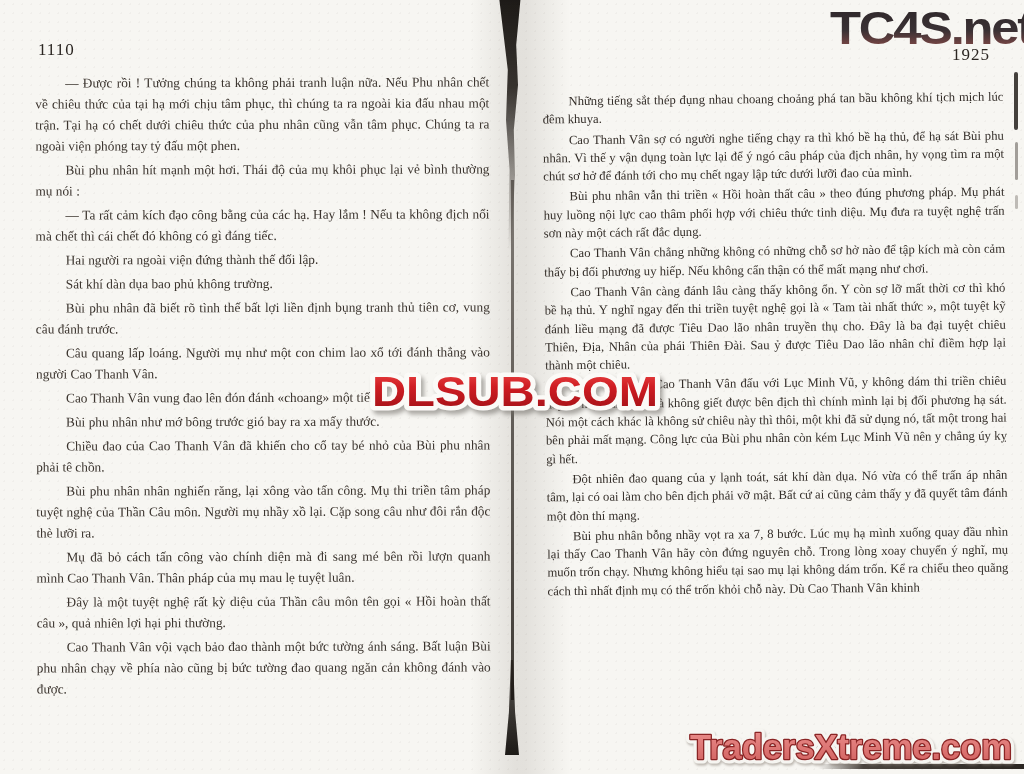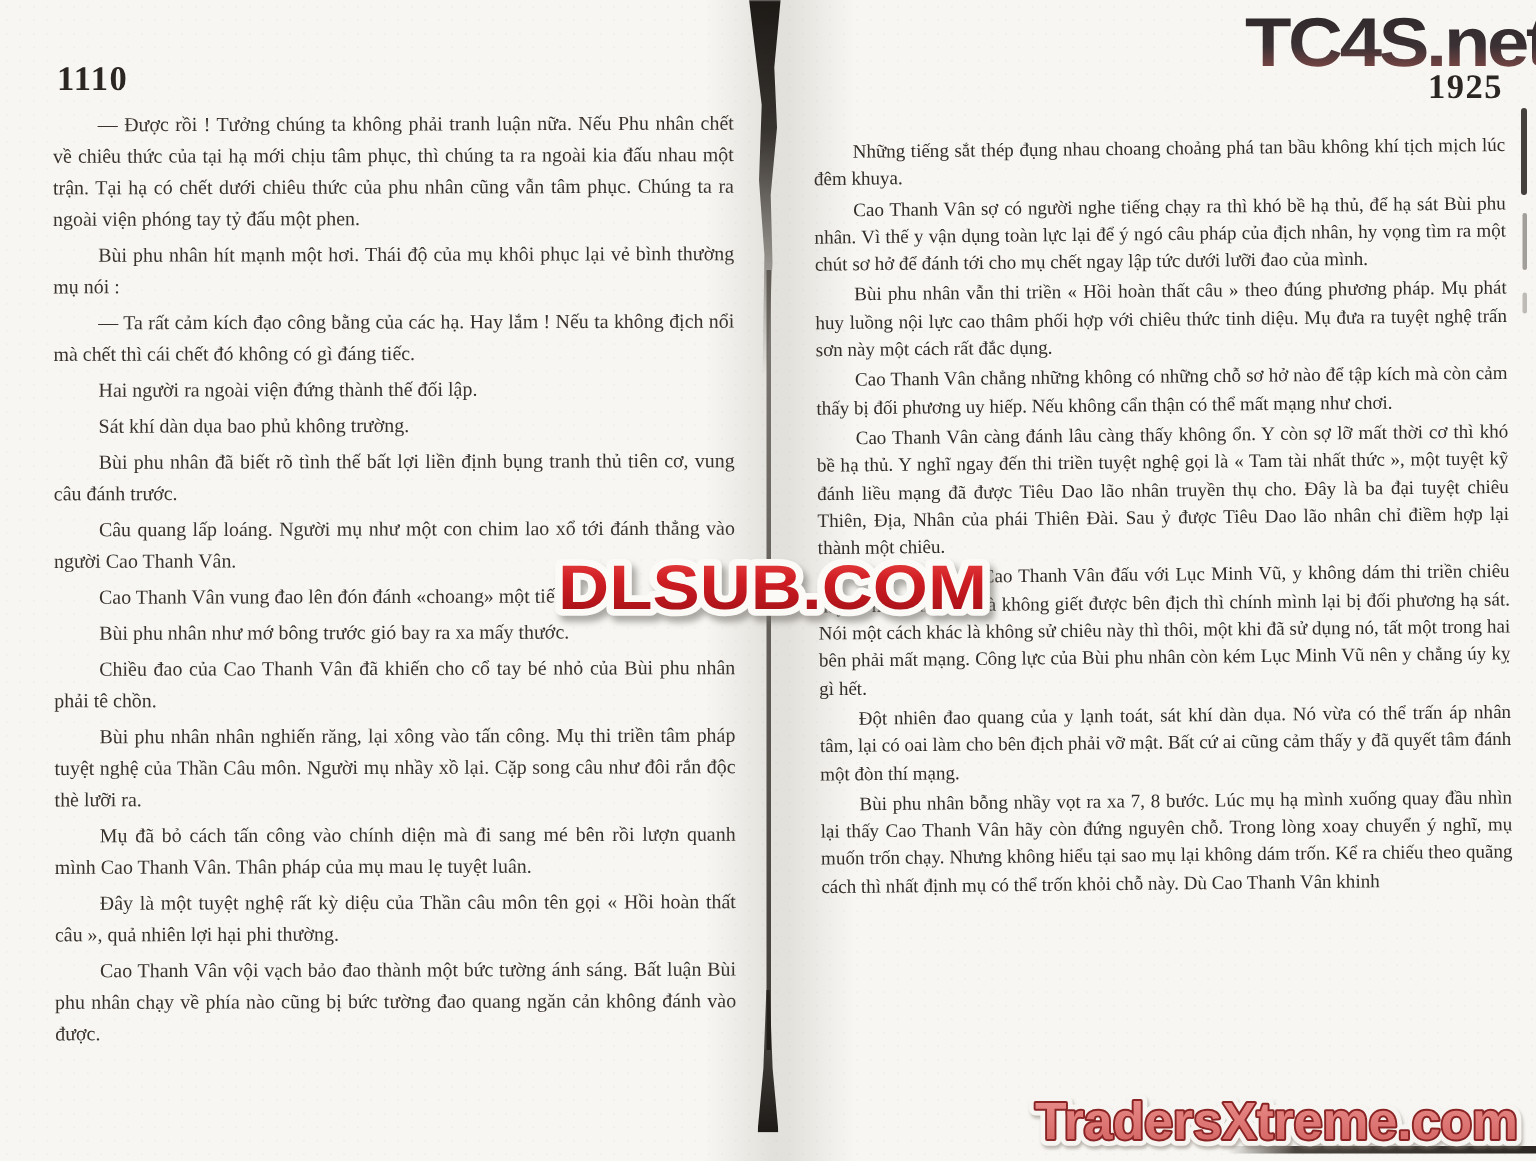--- a/index.html
+++ b/index.html
@@ -10,21 +10,21 @@
   }
   .scan{
     position:relative;width:1024px;height:774px;
     background:#f7f6f2;
     background-image:radial-gradient(rgba(60,50,40,0.035) 1px, transparent 1px);
     background-size:9px 9px;
     overflow:hidden;
   }
   
   .page-number{
-    position:absolute;font-weight:bold;font-size:23px;color:#2b2622;
+    position:absolute;font-weight:normal;font-size:17px;color:#2b2622;
     letter-spacing:1px;
   }
   .pn-left{left:38px;top:40px;}
   .pn-right{left:952px;top:45px;}
   .page-text{
     position:absolute;color:#3a332d;text-align:justify;
   }
   .page-text p{margin:0 0 3px 0;text-indent:30px;}
   .left-text{
     left:36px;top:72px;width:454px;

